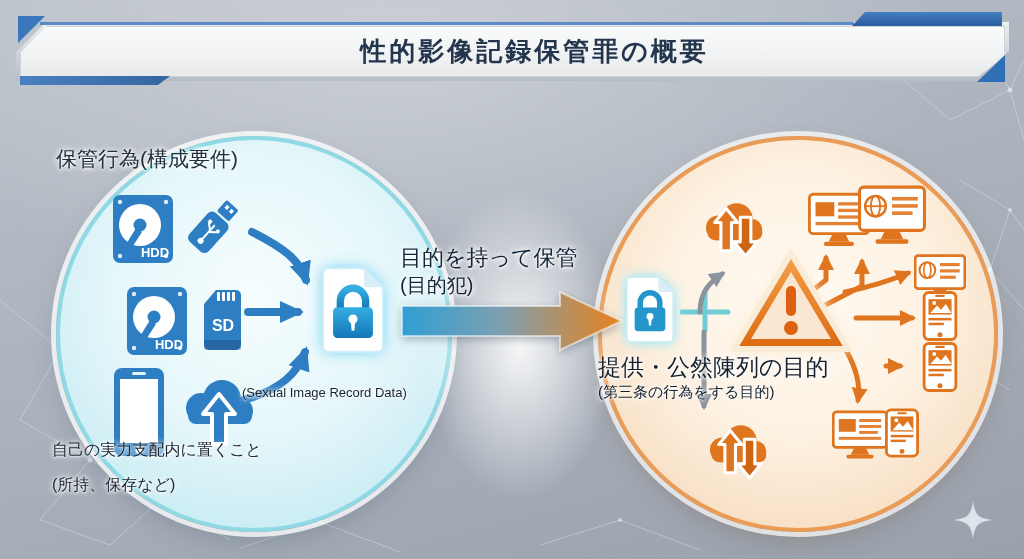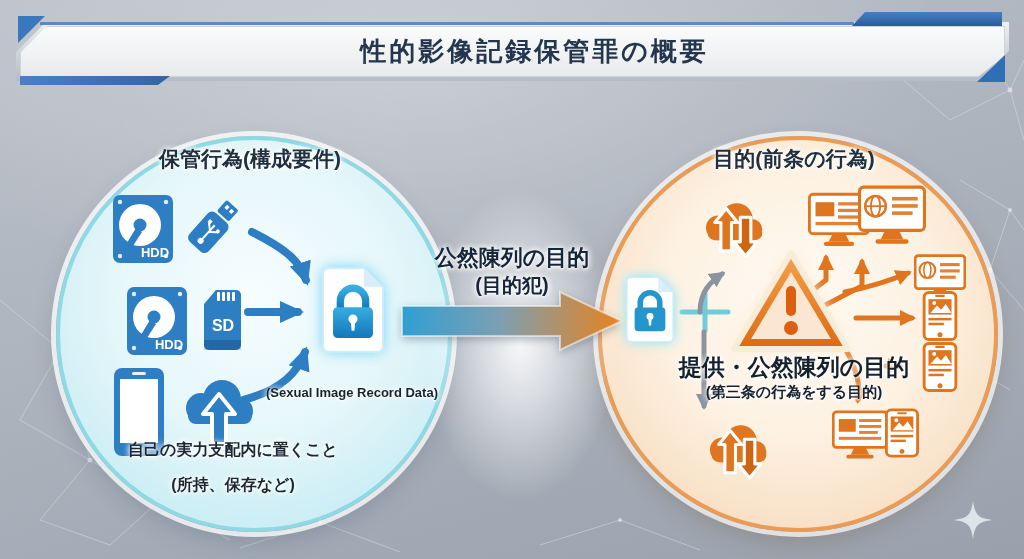--- a/index.html
+++ b/index.html
@@ -53,21 +53,21 @@
     left:598px;top:136px;width:392px;height:388px;
     background:radial-gradient(circle at 50% 42%,#fffbf5 0%,#fdf1e1 45%,#f8dfc4 78%,#f3d3b2 100%);
     border:4px solid #ea9b55;
     box-shadow:0 0 0 5px rgba(255,255,255,.72),0 10px 24px rgba(95,60,25,.22);
   }
   .mid-glow{
     left:424px;top:190px;width:192px;height:310px;
     background:radial-gradient(closest-side,rgba(255,255,255,.9),rgba(255,255,255,0));
   }
   
-  .jt{font-weight:bold;text-align:center;}
+  .jt{font-weight:normal;text-align:left;}
   .glow{text-shadow:0 0 6px #fff,0 0 6px #fff,0 1px 2px rgba(255,255,255,.9);}
   .left-heading{left:56px;top:145px;width:388px;font-size:21px;color:#20303f;}
   .right-heading{left:598px;top:145px;width:392px;font-size:21px;color:#20303f;}
   .record-label{left:252px;top:359px;width:200px;font-size:20px;color:#17242f;}
   .record-sublabel{left:242px;top:385px;width:220px;font-size:13px;color:#17242f;}
   .note1{left:52px;top:440px;width:362px;font-size:16px;color:#1b2733;}
   .note2{left:52px;top:475px;width:362px;font-size:16px;color:#1b2733;}
   .cap1{left:400px;top:243px;width:224px;font-size:22px;color:#16263a;}
   .cap2{left:400px;top:272px;width:224px;font-size:20px;color:#16263a;}
   .purpose1{left:598px;top:352px;width:392px;font-size:23px;color:#16212e;}
@@ -381,28 +381,27 @@
     <path d="M8 23 l7 -8 4 4.5 5 -6 6 9.5 Z" fill="#fff"></path>
       <circle cx="12" cy="12.5" r="2" fill="#fff"></circle>
     <g fill="#e0751f">
         <rect x="6" y="28" width="24" height="2.6"></rect>
         <rect x="6" y="33" width="16" height="2.6"></rect>
       </g>
     <circle cx="18" cy="45.5" r="2.6" fill="#e0751f"></circle>
   </svg>
 
   <div class="abs jt glow left-heading">保管行為(構成要件)</div>
-  <div class="abs jt glow right-heading">目的(前条の行為)</div>
 
   <div class="abs jt glow record-sublabel">(Sexual Image Record Data)</div>
 
   <div class="abs jt glow note1">自己の実力支配内に置くこと</div>
   <div class="abs jt glow note2">(所持、保存など)</div>
 
-  <div class="abs jt glow cap1">公然陳列の目的</div>
+  <div class="abs jt glow cap1">目的を持って保管</div>
   <div class="abs jt glow cap2">(目的犯)</div>
 
   <div class="abs jt glow purpose1">提供・公然陳列の目的</div>
   <div class="abs jt glow purpose2">(第三条の行為をする目的)</div>
 
 
   <svg class="abs" style="left:952px;top:498px;" width="42" height="44" viewBox="-21 -22 42 44">
     <path d="M0,-19 C2,-5 5,-2 19,0 C5,2 2,5 0,19 C-2,5 -5,2 -19,0 C-5,-2 -2,-5 0,-19 Z" fill="#e3e9ee" opacity=".92"></path>
   </svg>
 

